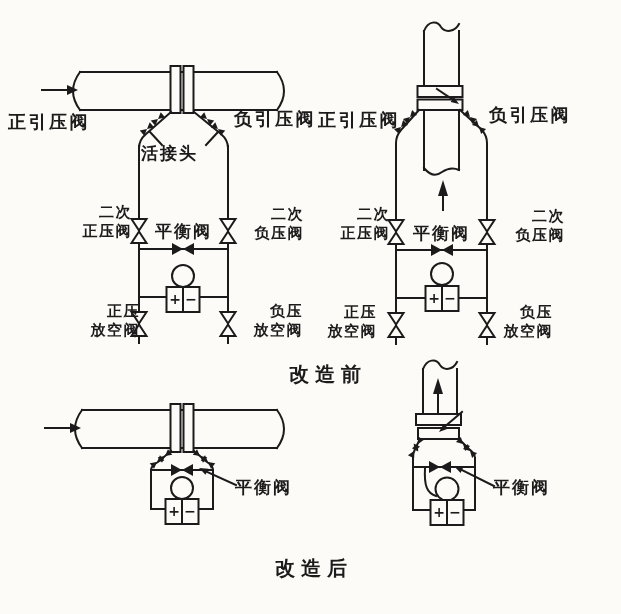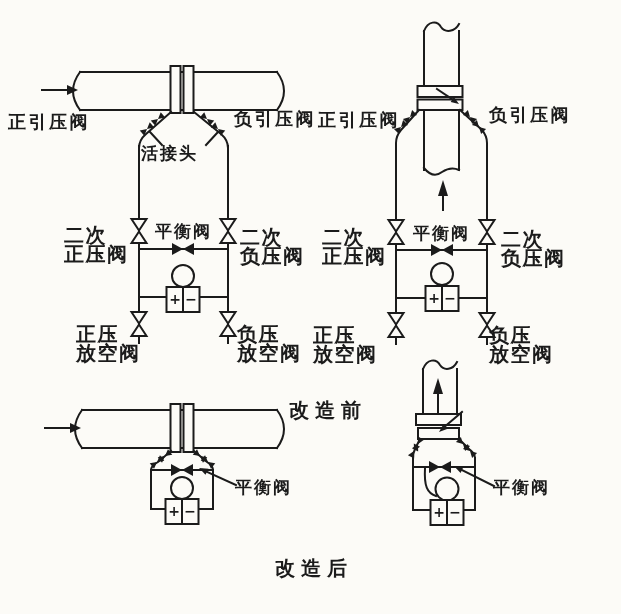--- a/index.html
+++ b/index.html
@@ -8,24 +8,24 @@
     position:relative; width:621px; height:614px;
     background:var(--paper);
     font-family:"DejaVu Sans","Liberation Sans",sans-serif;
     color:var(--ink); overflow:hidden;
   }
   .art { position:absolute; left:0; top:0; }
   .st { stroke:var(--ink); stroke-width:2; fill:none; stroke-linecap:square; }
   .fw { fill:var(--paper); stroke:var(--ink); stroke-width:2; }
   .sd { fill:var(--ink); stroke:none; }
   .tx { fill:var(--ink); font:bold 14px "DejaVu Sans","Liberation Sans",sans-serif; text-anchor:middle; }
-  .lbl { position:absolute; font-weight:bold; white-space:nowrap; }
+  .lbl { position:absolute; font-weight:bold; white-space:nowrap;font-family:Liberation Mono, monospace; }
   .fs18 { font-size:18px; letter-spacing:2.5px; }
   .fs17 { font-size:17px; letter-spacing:2px; }
-  .stack { font-size:20px; letter-spacing:1.5px; line-height:19px; text-align:left;margin-top:22px; }
+  .stack { font-size:15px; letter-spacing:1.5px; line-height:19px; text-align:right; }
   .sec { font-size:20px; letter-spacing:6px; }
   .caption { position:absolute; left:54px; top:571px; display:flex; gap:24px;
              font-size:20px; font-weight:bold; letter-spacing:2px; }
 </style>
 </head>
 <body>
 
 <div class="page">
 
 <svg class="art" width="621" height="614" viewBox="0 0 621 614">
@@ -240,20 +240,20 @@
   </div>
   <div class="lbl stack" style="left:313px; top:304px; width:64px;">
     <span style="display:block">正压</span>
     <span style="display:block">放空阀</span>
   </div>
   <div class="lbl stack" style="left:489px; top:304px; width:64px;">
     <span style="display:block">负压</span>
     <span style="display:block">放空阀</span>
   </div>
 
-  <div class="lbl sec" style="left:289px; top:361px;margin-top:36px;">改造前</div>
+  <div class="lbl sec" style="left:289px; top:361px;">改造前</div>
   <div class="lbl sec" style="left:275px; top:555px;">改造后</div>
 
   <div class="lbl fs17" style="left:235px; top:476px;">平衡阀</div>
   <div class="lbl fs17" style="left:493px; top:476px;">平衡阀</div>
 
 
 </div>
 
 </body></html>

